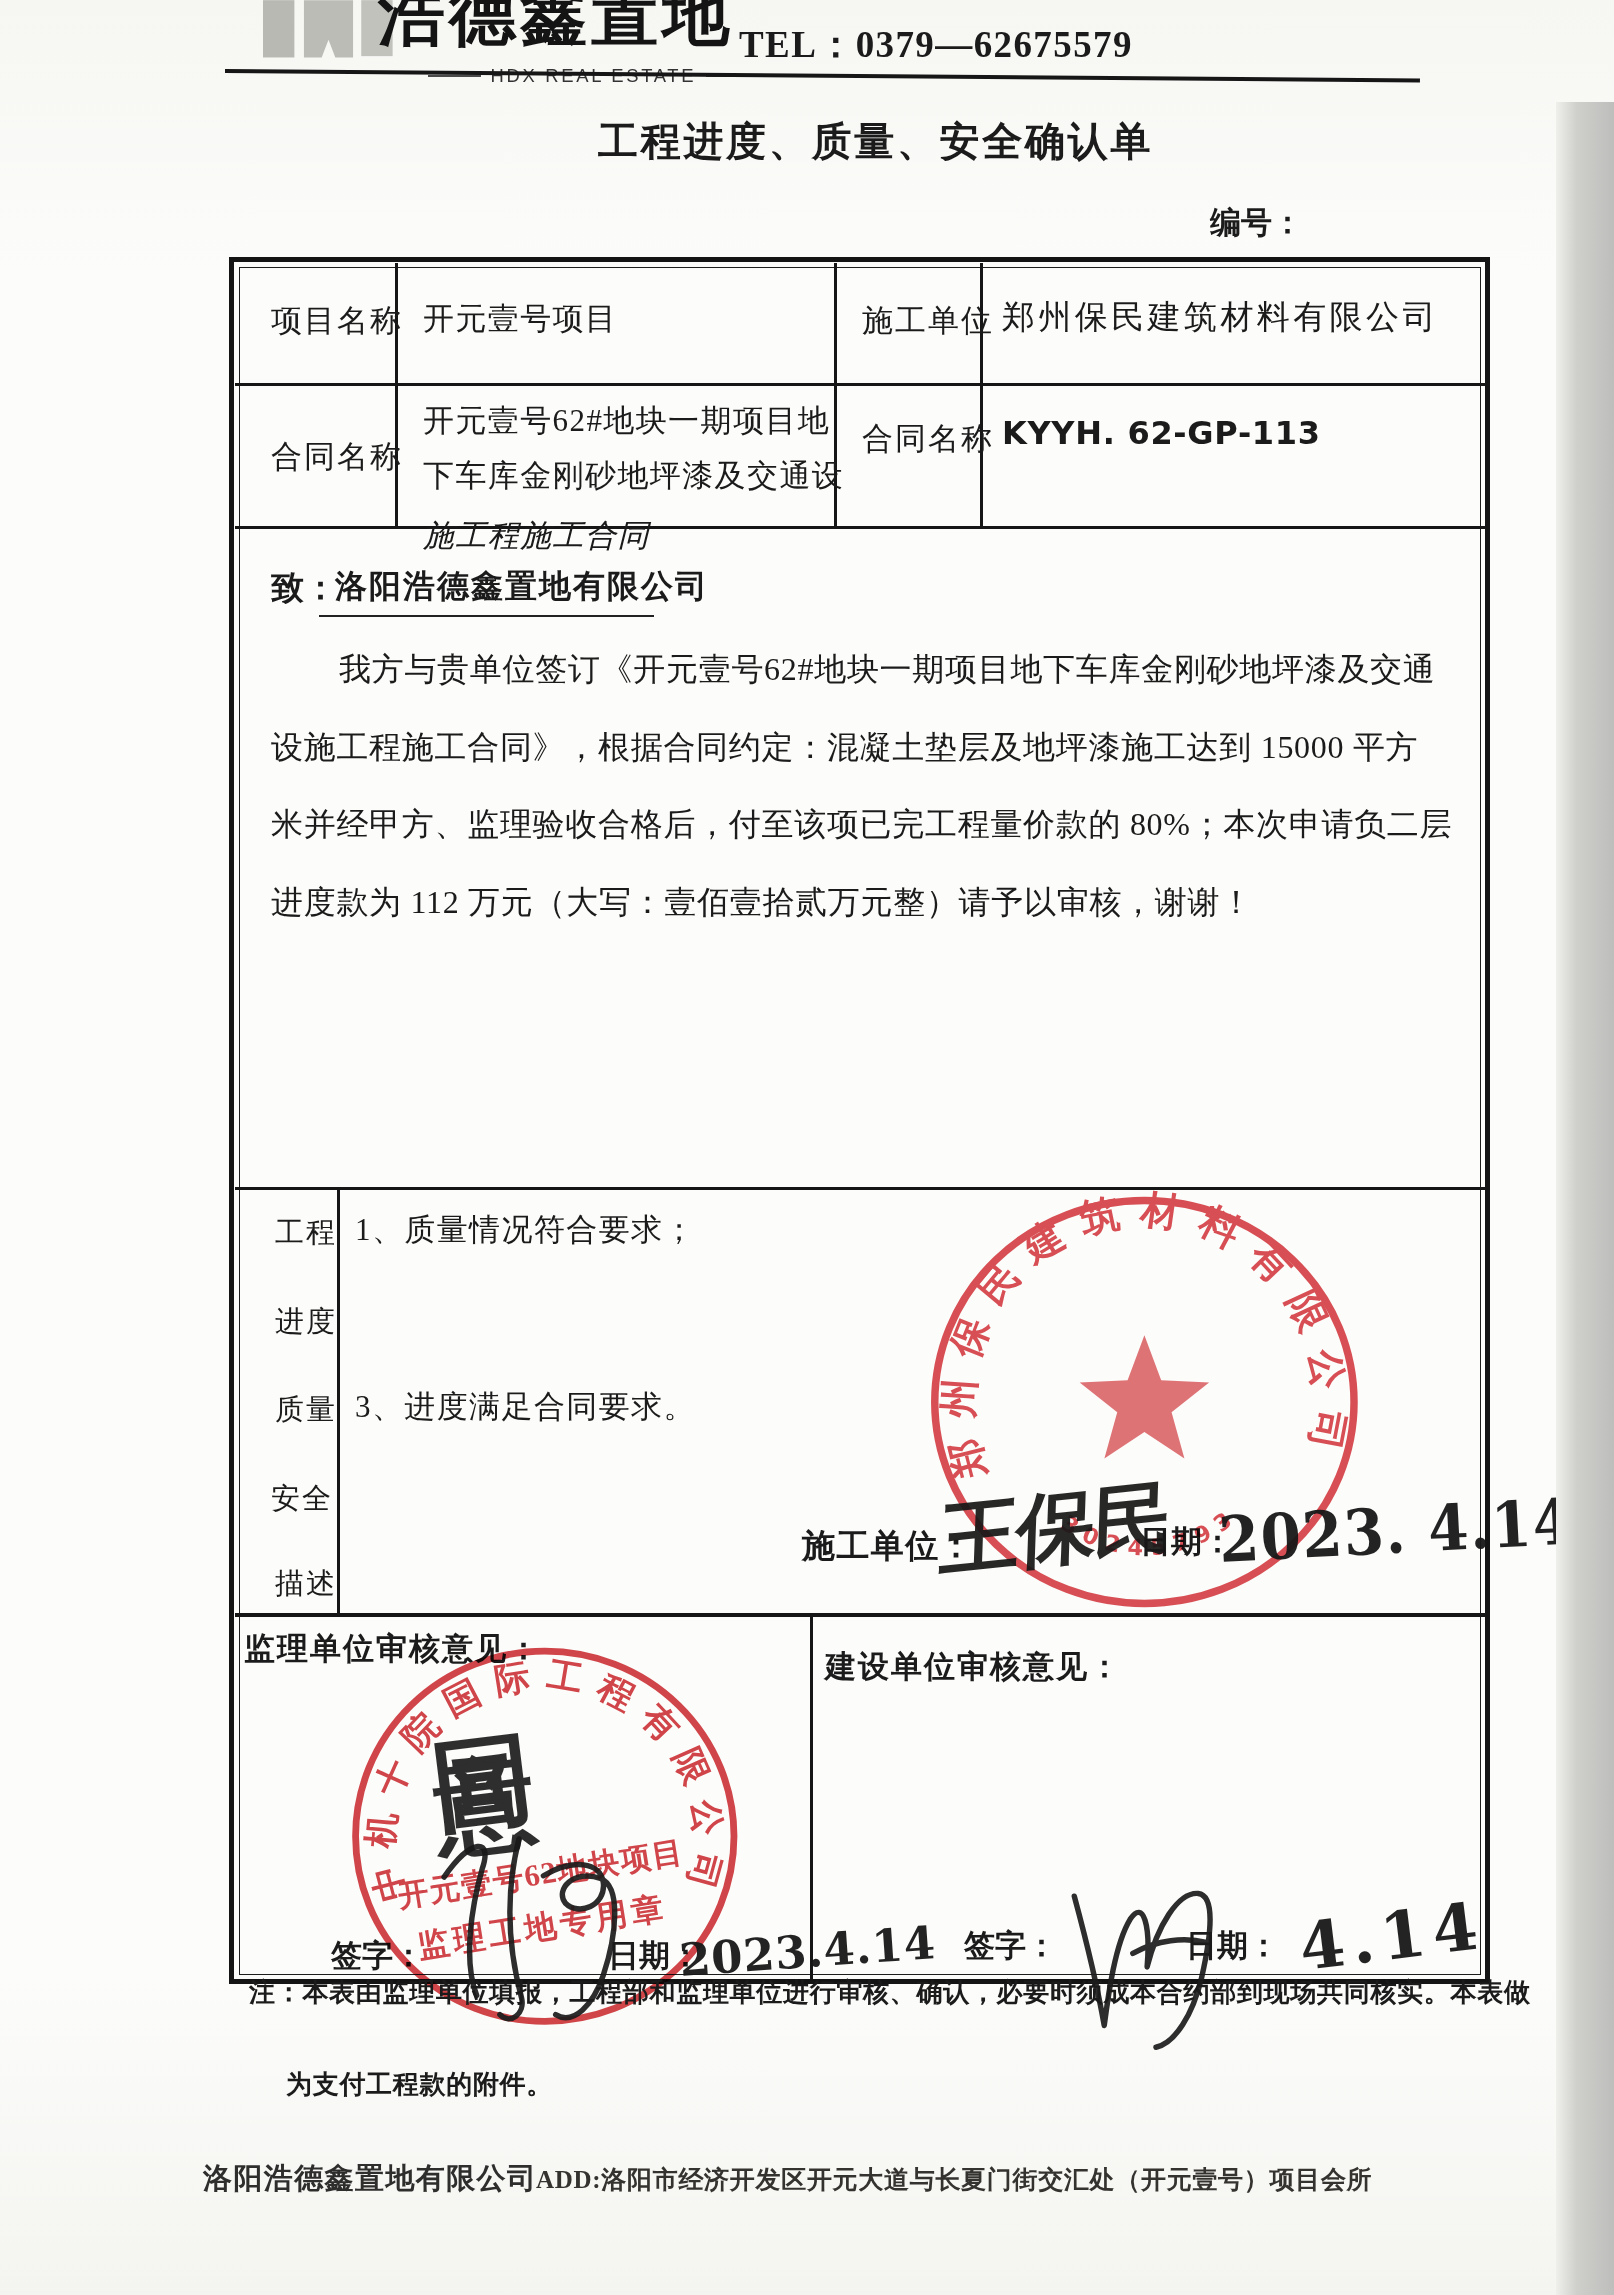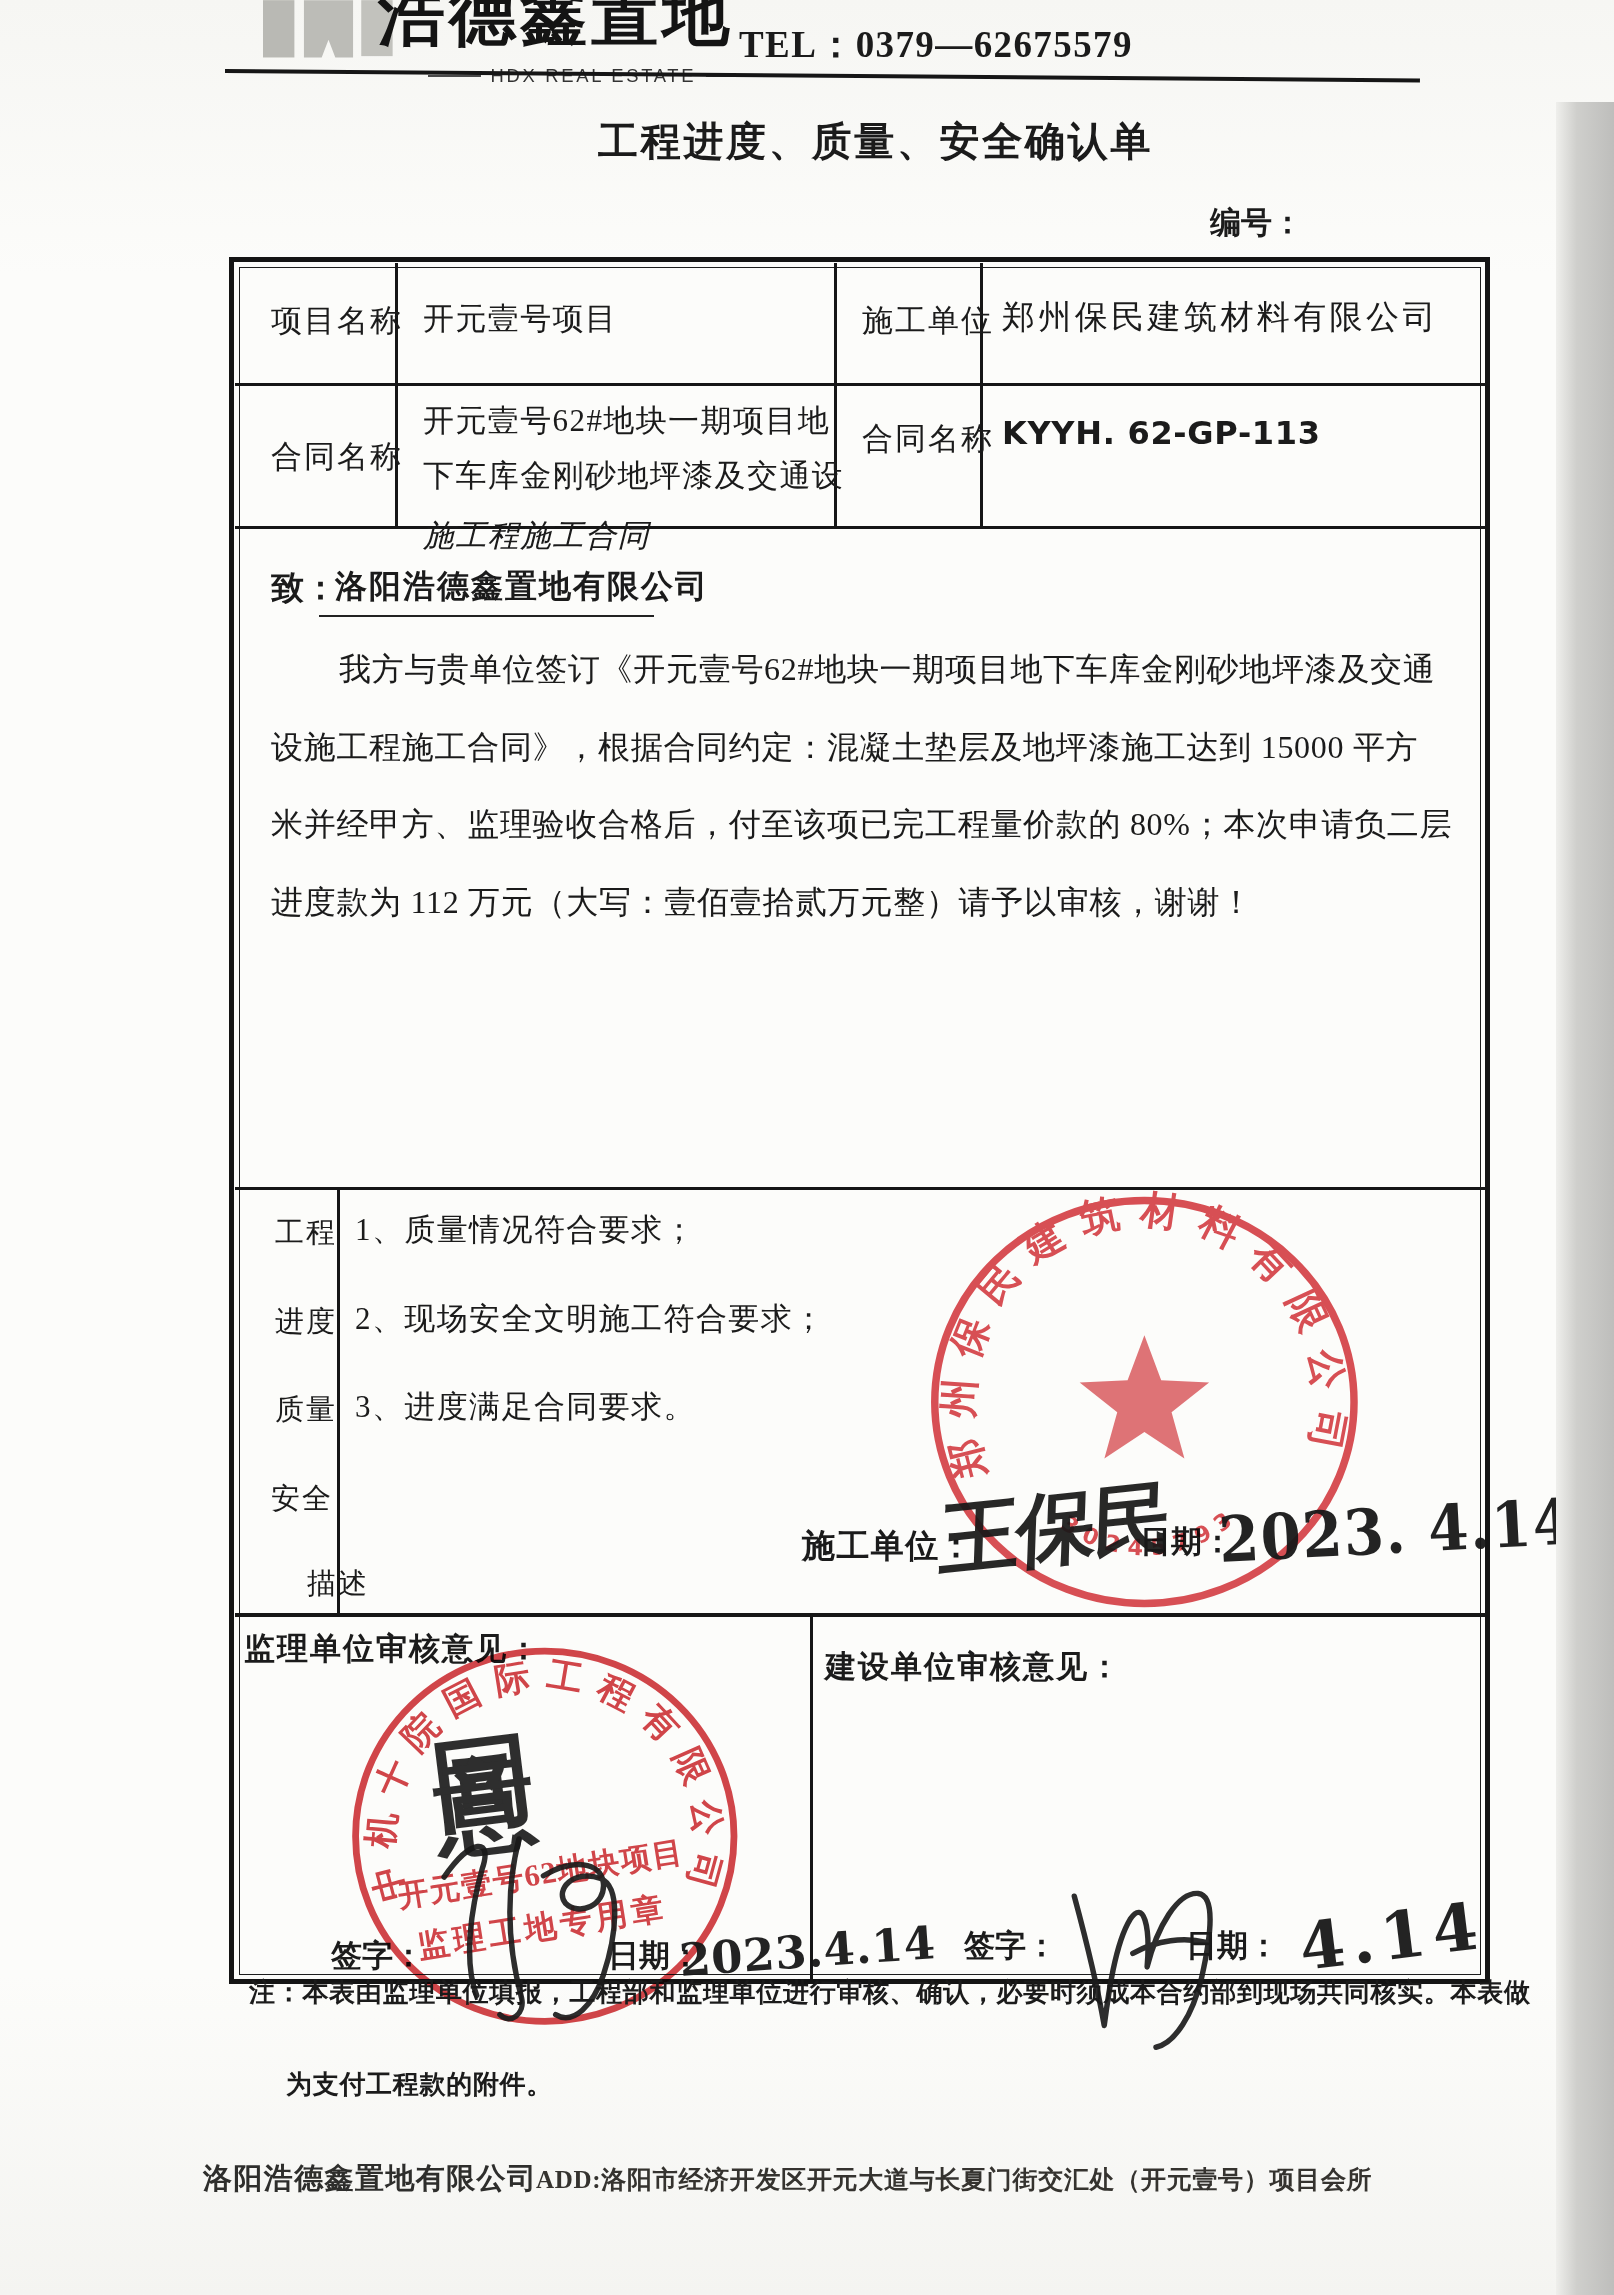--- a/index.html
+++ b/index.html
@@ -98,23 +98,22 @@
   <div id="to-underline"></div>
   <div class="t bodyline" style="left:339px;top:648px;text-align:right;">我方与贵单位签订《开元壹号62#地块一期项目地下车库金刚砂地坪漆及交通</div>
   <div class="t bodyline" style="left:271px;top:726px;">设施工程施工合同》，根据合同约定：混凝土垫层及地坪漆施工达到 15000 平方</div>
   <div class="t bodyline" style="left:271px;top:803px;">米并经甲方、监理验收合格后，付至该项已完工程量价款的 80%；本次申请负二层</div>
   <div class="t bodyline" style="left:271px;top:881px;">进度款为 112 万元（大写：壹佰壹拾贰万元整）请予以审核，谢谢！</div>
 
   <div class="t lbl" style="left:275px;top:1213px;font-size:29px;">工程</div>
   <div class="t lbl" style="left:275px;top:1302px;font-size:29px;">进度</div>
   <div class="t lbl" style="left:275px;top:1390px;font-size:29px;">质量</div>
   <div class="t lbl" style="left:271px;top:1479px;font-size:29px;">安全</div>
-  <div class="t lbl" style="left:275px;top:1564px;font-size:29px;margin-left:32px;">描述</div>
+  <div class="t lbl" style="left:275px;top:1564px;font-size:29px;">描述</div>
   <div class="t desc-item" style="left:355px;top:1209px;">1、质量情况符合要求；</div>
-  <div class="t desc-item" style="left:355px;top:1298px;">2、现场安全文明施工符合要求；</div>
   <div class="t desc-item" style="left:355px;top:1386px;">3、进度满足合同要求。</div>
 
   <div class="t" style="left:802px;top:1524px;font-size:33px;font-weight:600;letter-spacing:1.4px;">施工单位：</div>
   <div class="t" style="left:1140px;top:1521px;font-size:31px;font-weight:600;">日期：</div>
 
   <div class="t" style="left:244px;top:1628px;font-size:31px;font-weight:600;letter-spacing:2px;">监理单位审核意见：</div>
   <div class="t" style="left:825px;top:1646px;font-size:31px;font-weight:600;letter-spacing:2px;">建设单位审核意见：</div>
   <div class="t" style="left:331px;top:1935px;font-size:31px;font-weight:600;">签字：</div>
   <div class="t" style="left:608px;top:1935px;font-size:31px;font-weight:600;">日期：</div>
   <div class="t" style="left:964px;top:1925px;font-size:31px;font-weight:600;">签字：</div>

